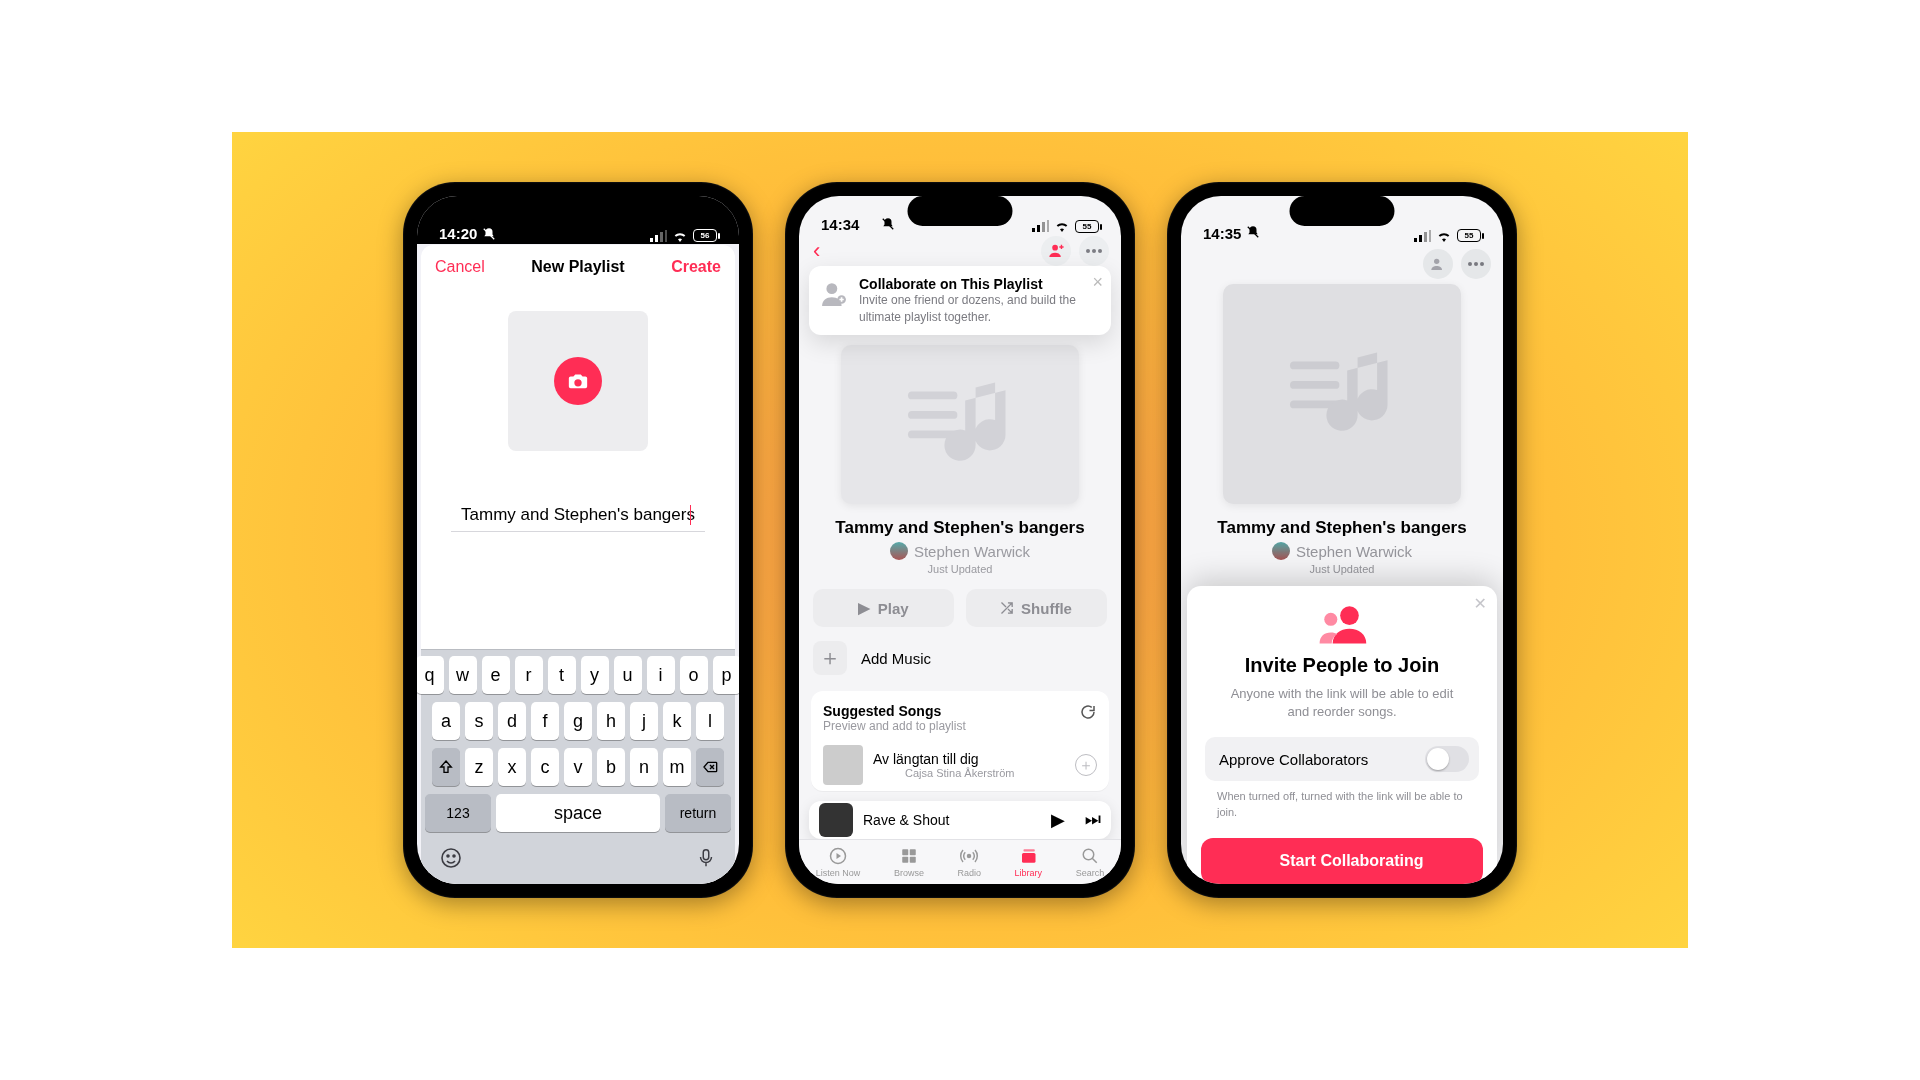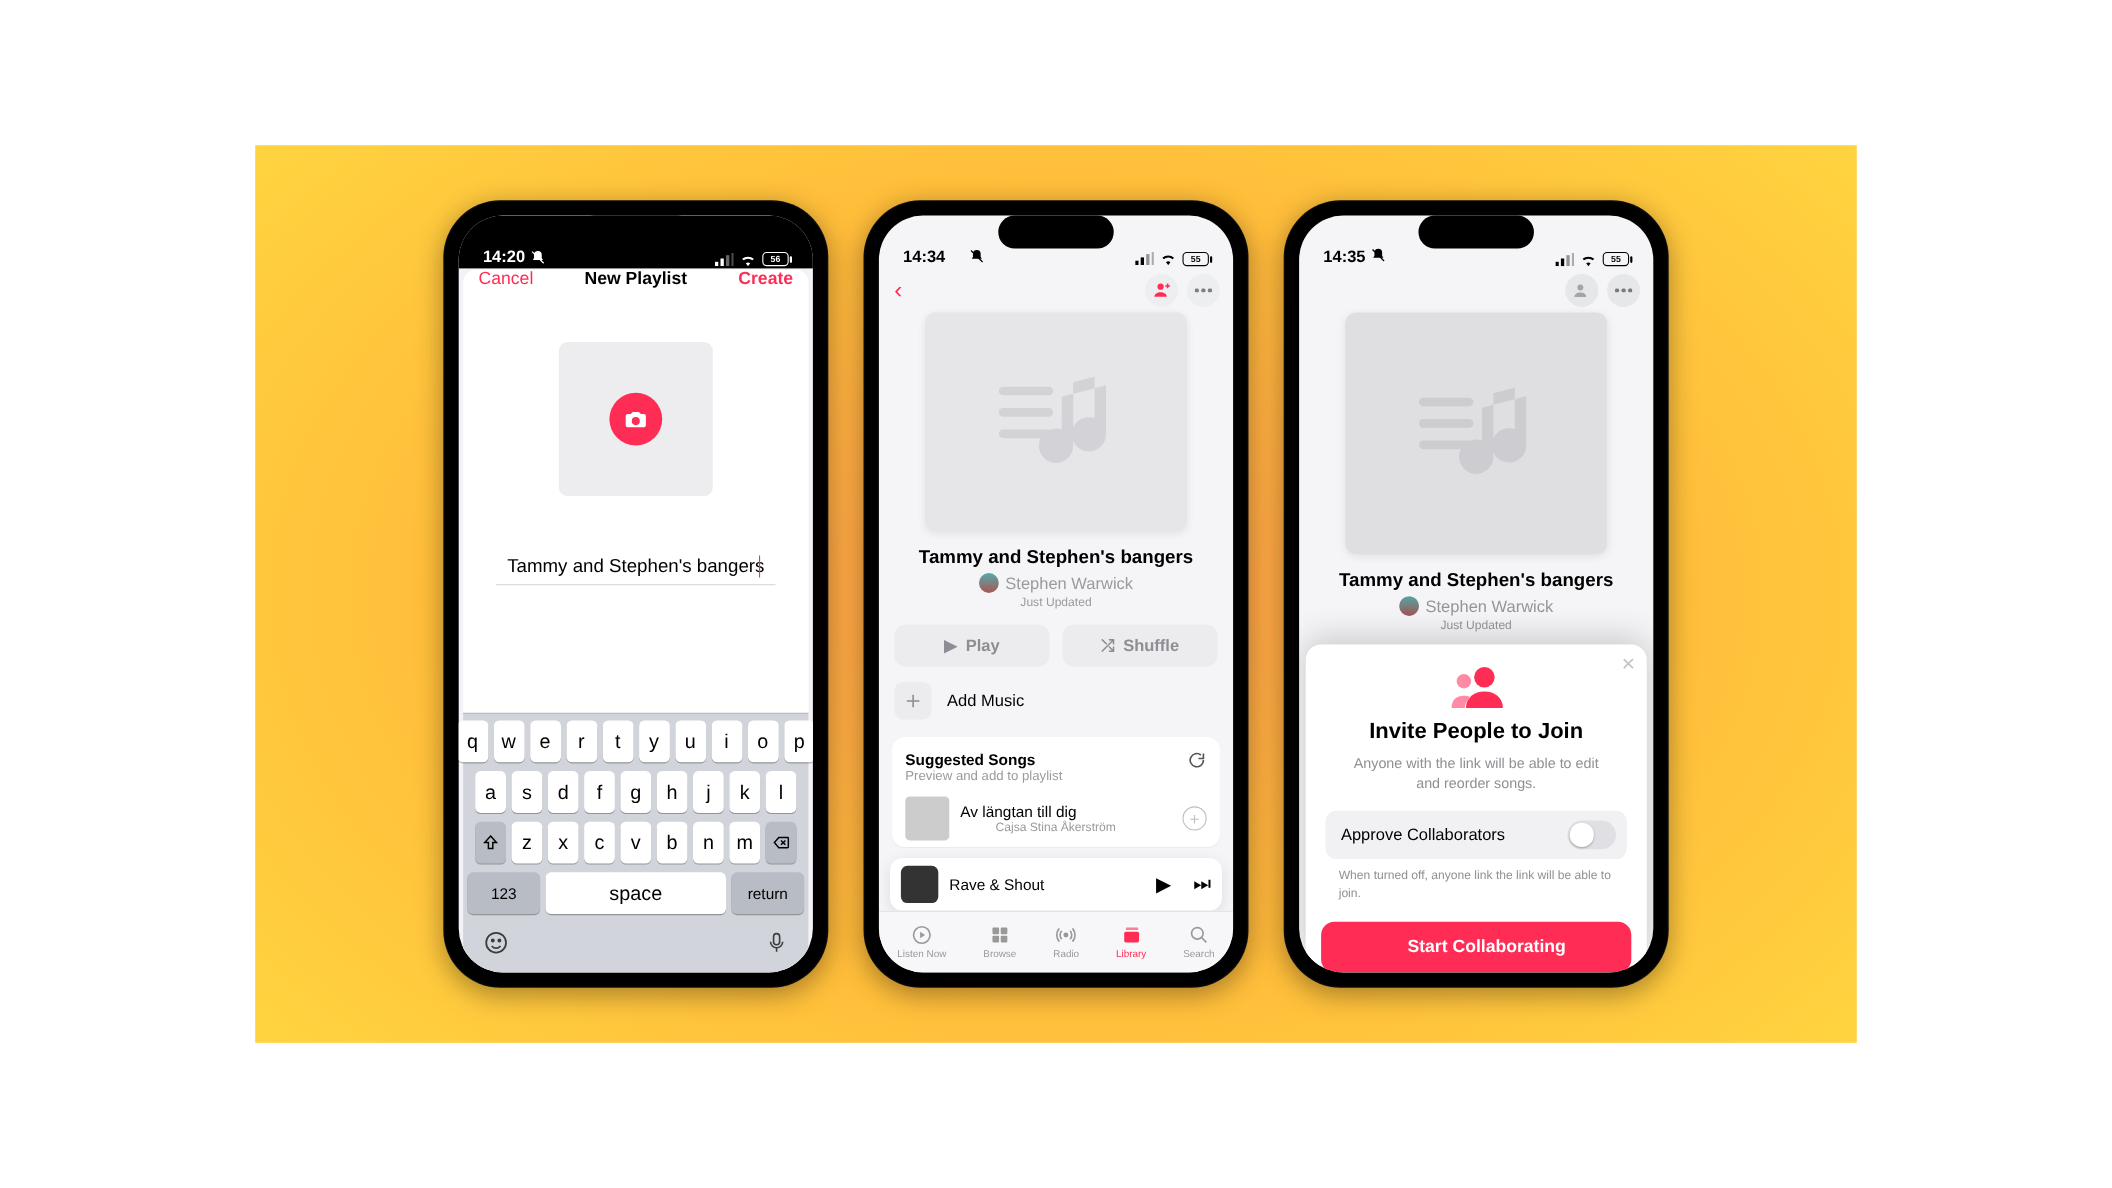--- a/index.html
+++ b/index.html
@@ -46,21 +46,21 @@
 .sb-dark{ color:#fff; background:#000;}
 .sb-light{ color:#000; }
 
 
 .p1 .screen{ background:#f2f2f7; }
 .p1 .sheet{
   position:absolute; left:4px; right:4px; top:49px; bottom:0;
   background:#fff; border-radius:12px 12px 0 0; display:flex; flex-direction:column;
 }
 .p1 .modal-header{
-  height:44px; display:flex; align-items:flex-start; justify-content:space-between; padding:0 14px;
+  height:44px; display:flex; align-items:center; justify-content:space-between; padding:0 14px;
   border-bottom:1px solid rgba(0,0,0,.0);
 }
 .red{ color:#ff2d55; font-size:16px; }
 .p1 .modal-title{ font-weight:600; font-size:16px;}
 .p1 .artwell{
   margin:22px auto 0; width:140px; height:140px; background:#ededef; border-radius:8px;
   display:flex; align-items:center; justify-content:center;
 }
 .p1 .camerabtn{
   width:48px; height:48px; border-radius:50%; background:#ff2d55; display:flex; align-items:center; justify-content:center;
@@ -311,20 +311,35 @@
         </span>
         <span class="roundbtn" style="color:#7d7d84">
           <svg width="16" height="4" viewBox="0 0 16 4" fill="currentColor">
                 <circle cx="2" cy="2" r="2"></circle>
                 <circle cx="8" cy="2" r="2"></circle>
                 <circle cx="14" cy="2" r="2"></circle>
               </svg>
         </span>
       </span>
     </div>
+    <div class="tooltip">
+      <span style="color:#b8b8be; margin-top:4px">
+        <svg width="26" height="26" viewBox="0 0 24 24" fill="currentColor">
+              <circle cx="10" cy="8" r="5"></circle>
+              <path d="M1 24c0-5 4-8 9-8s9 3 9 8"></path>
+              <circle cx="19" cy="18" r="4" fill="#b8b8be"></circle>
+              <path d="M19 16v4M17 18h4" stroke="#fff" stroke-width="1.5"></path>
+            </svg>
+      </span>
+      <div>
+        <div class="ttl">Collaborate on This Playlist</div>
+        <div class="sub">Invite one friend or dozens, and build the ultimate playlist together.</div>
+      </div>
+      <span class="x">×</span>
+    </div>
     <div class="playlist-art">
       <svg class="music-icon" viewBox="0 0 100 80" fill="currentColor">
             <rect x="10" y="15" width="38" height="6" rx="3"></rect>
             <rect x="10" y="30" width="38" height="6" rx="3"></rect>
             <rect x="10" y="45" width="38" height="6" rx="3"></rect>
             <path d="M62 12 L62 56 A12 12 0 1 1 54 45 L54 22 L85 14 L85 48 A12 12 0 1 1 77 37 L77 8 Z"></path>
           </svg>
     </div>
     <div class="p-title">Tammy and Stephen's bangers</div>
     <div class="p-owner">
@@ -503,19 +518,19 @@
                 <path d="M6 42c0-8 5-12 12-12 3 0 5 .6 7 1.7C21 34 19 38 19 42z"></path>
               </g>
             </svg>
       </div>
       <div class="h">Invite People to Join</div>
       <div class="d">Anyone with the link will be able to edit and reorder songs.</div>
       <div class="approve">
         <span>Approve Collaborators</span>
         <span class="toggle"></span>
       </div>
-      <div class="tnote">When turned off, anyone link the link will be able to join.</div>
+      <div class="tnote">When turned off, turned with the link will be able to join.</div>
       <div class="cta">Start Collaborating</div>
     </div>
   </div>
 </div>
 
 </div>
 
 </body></html>

